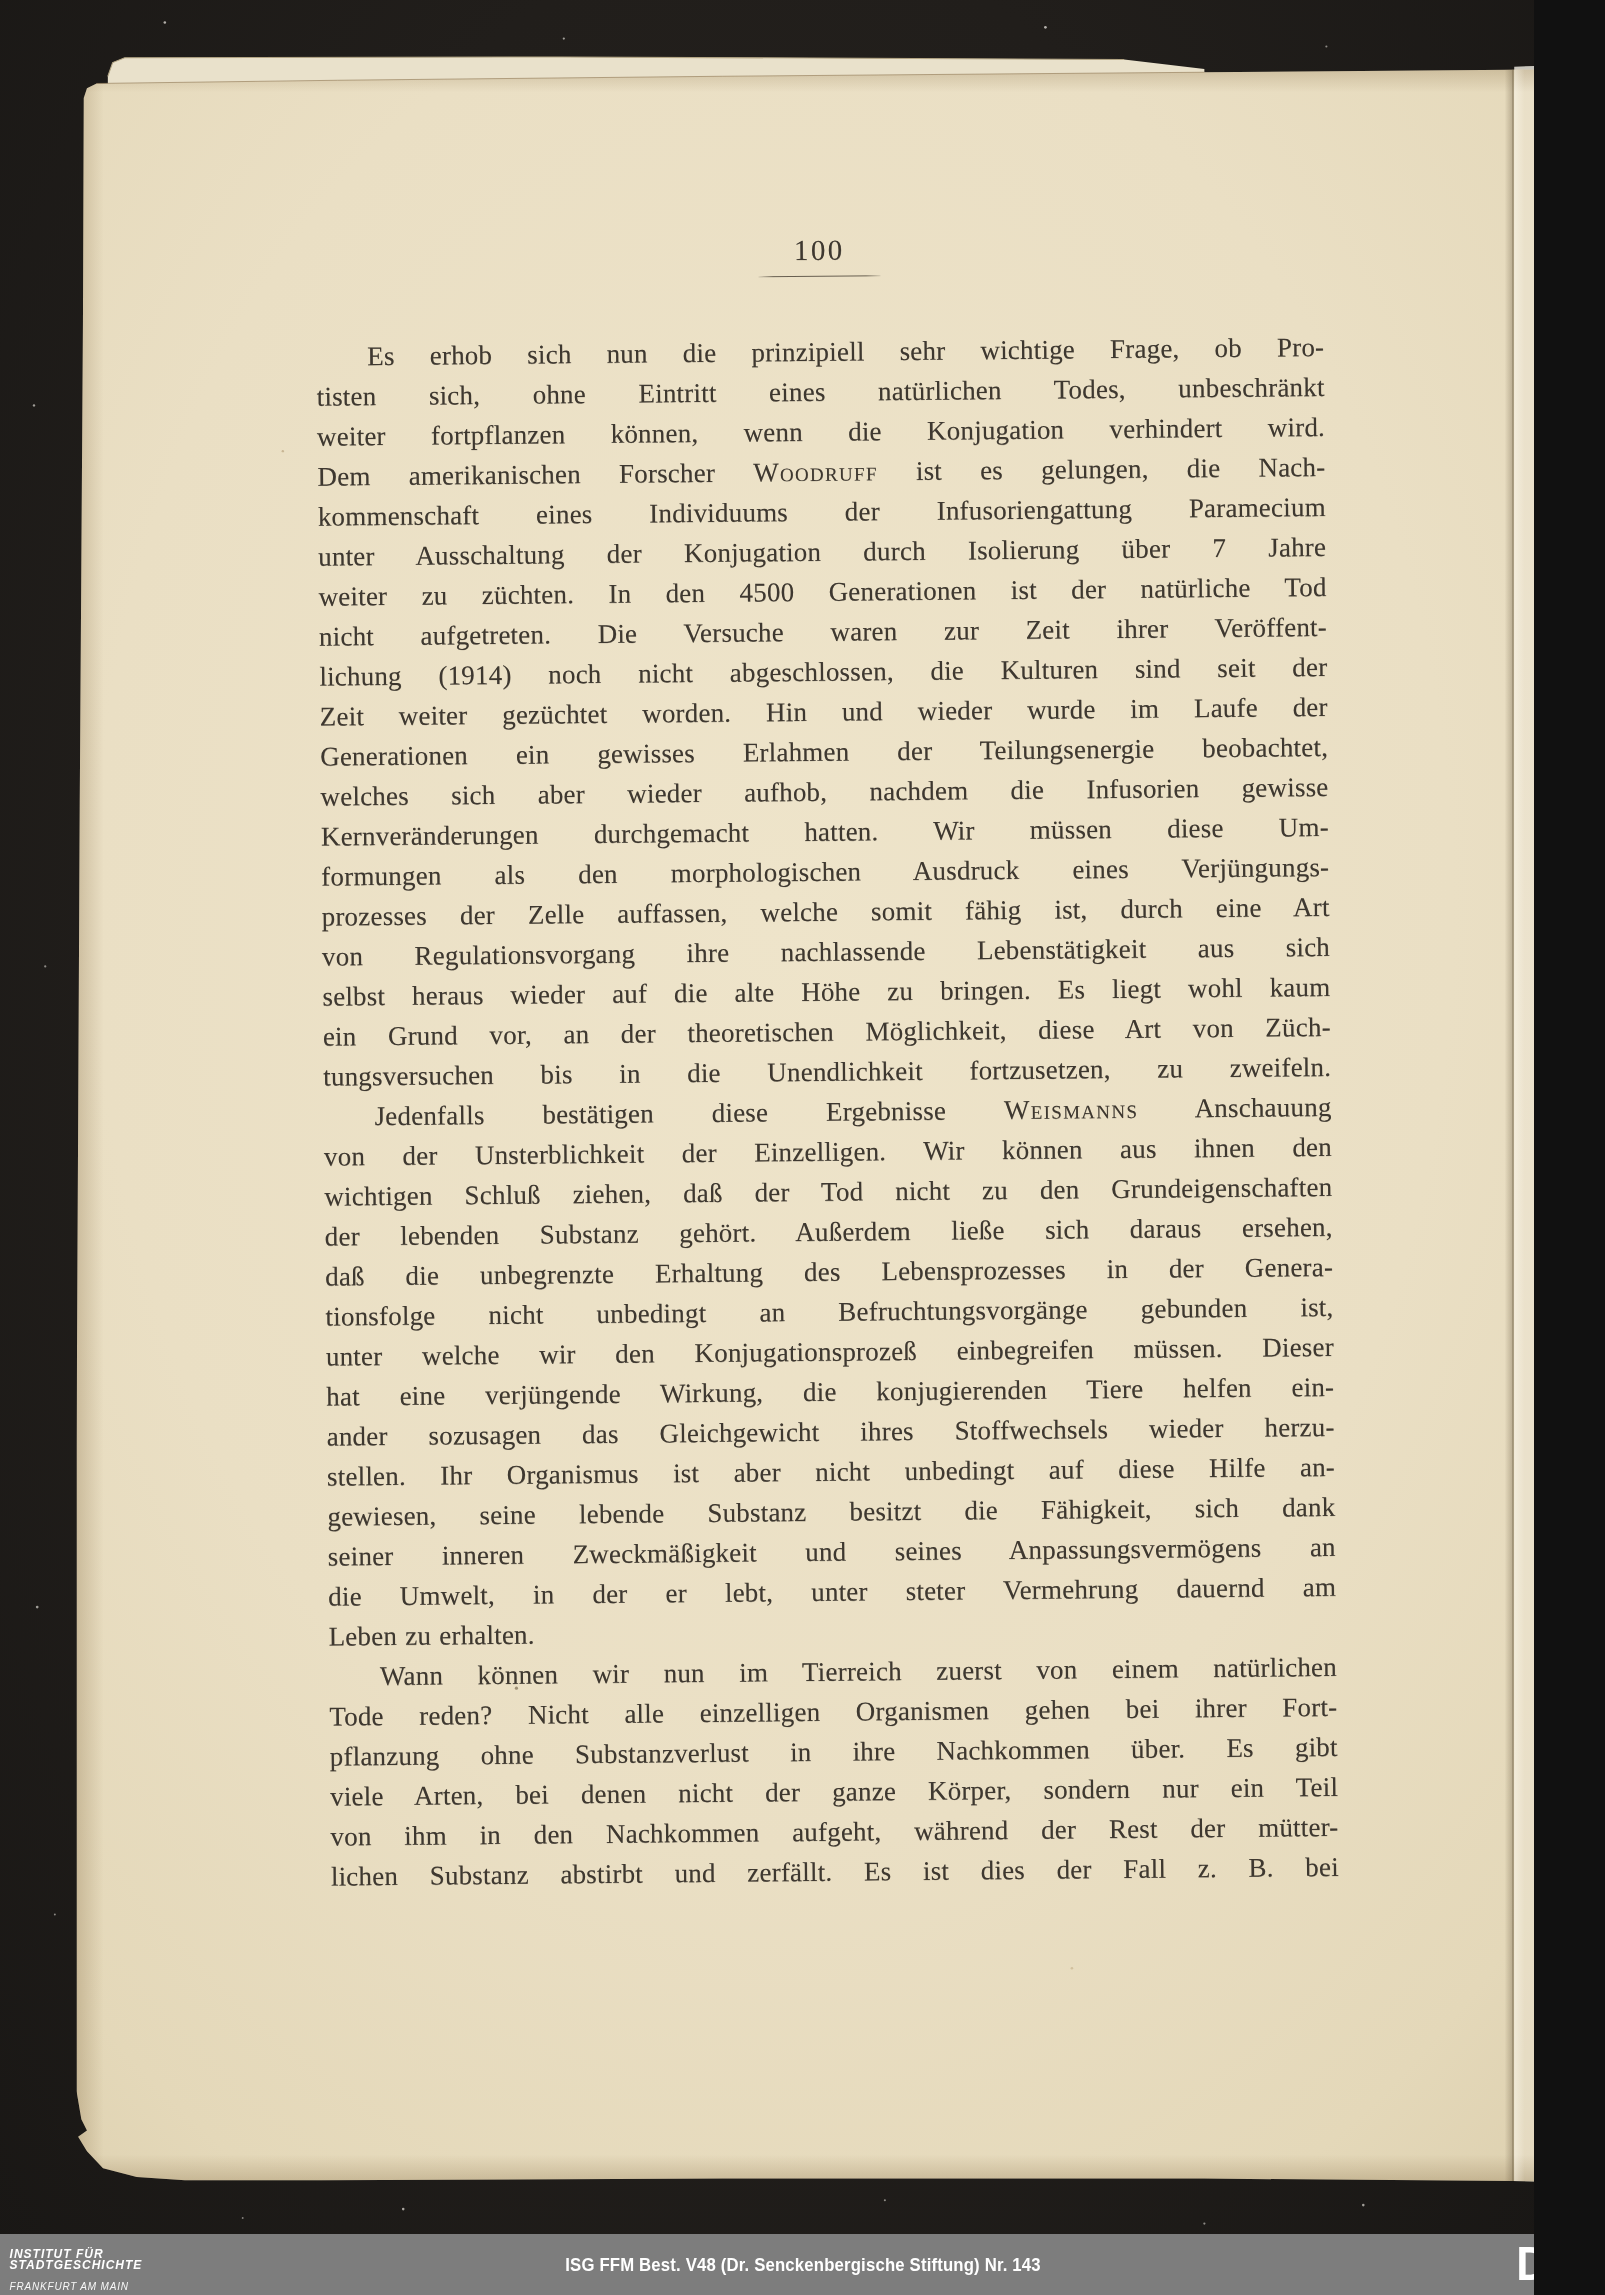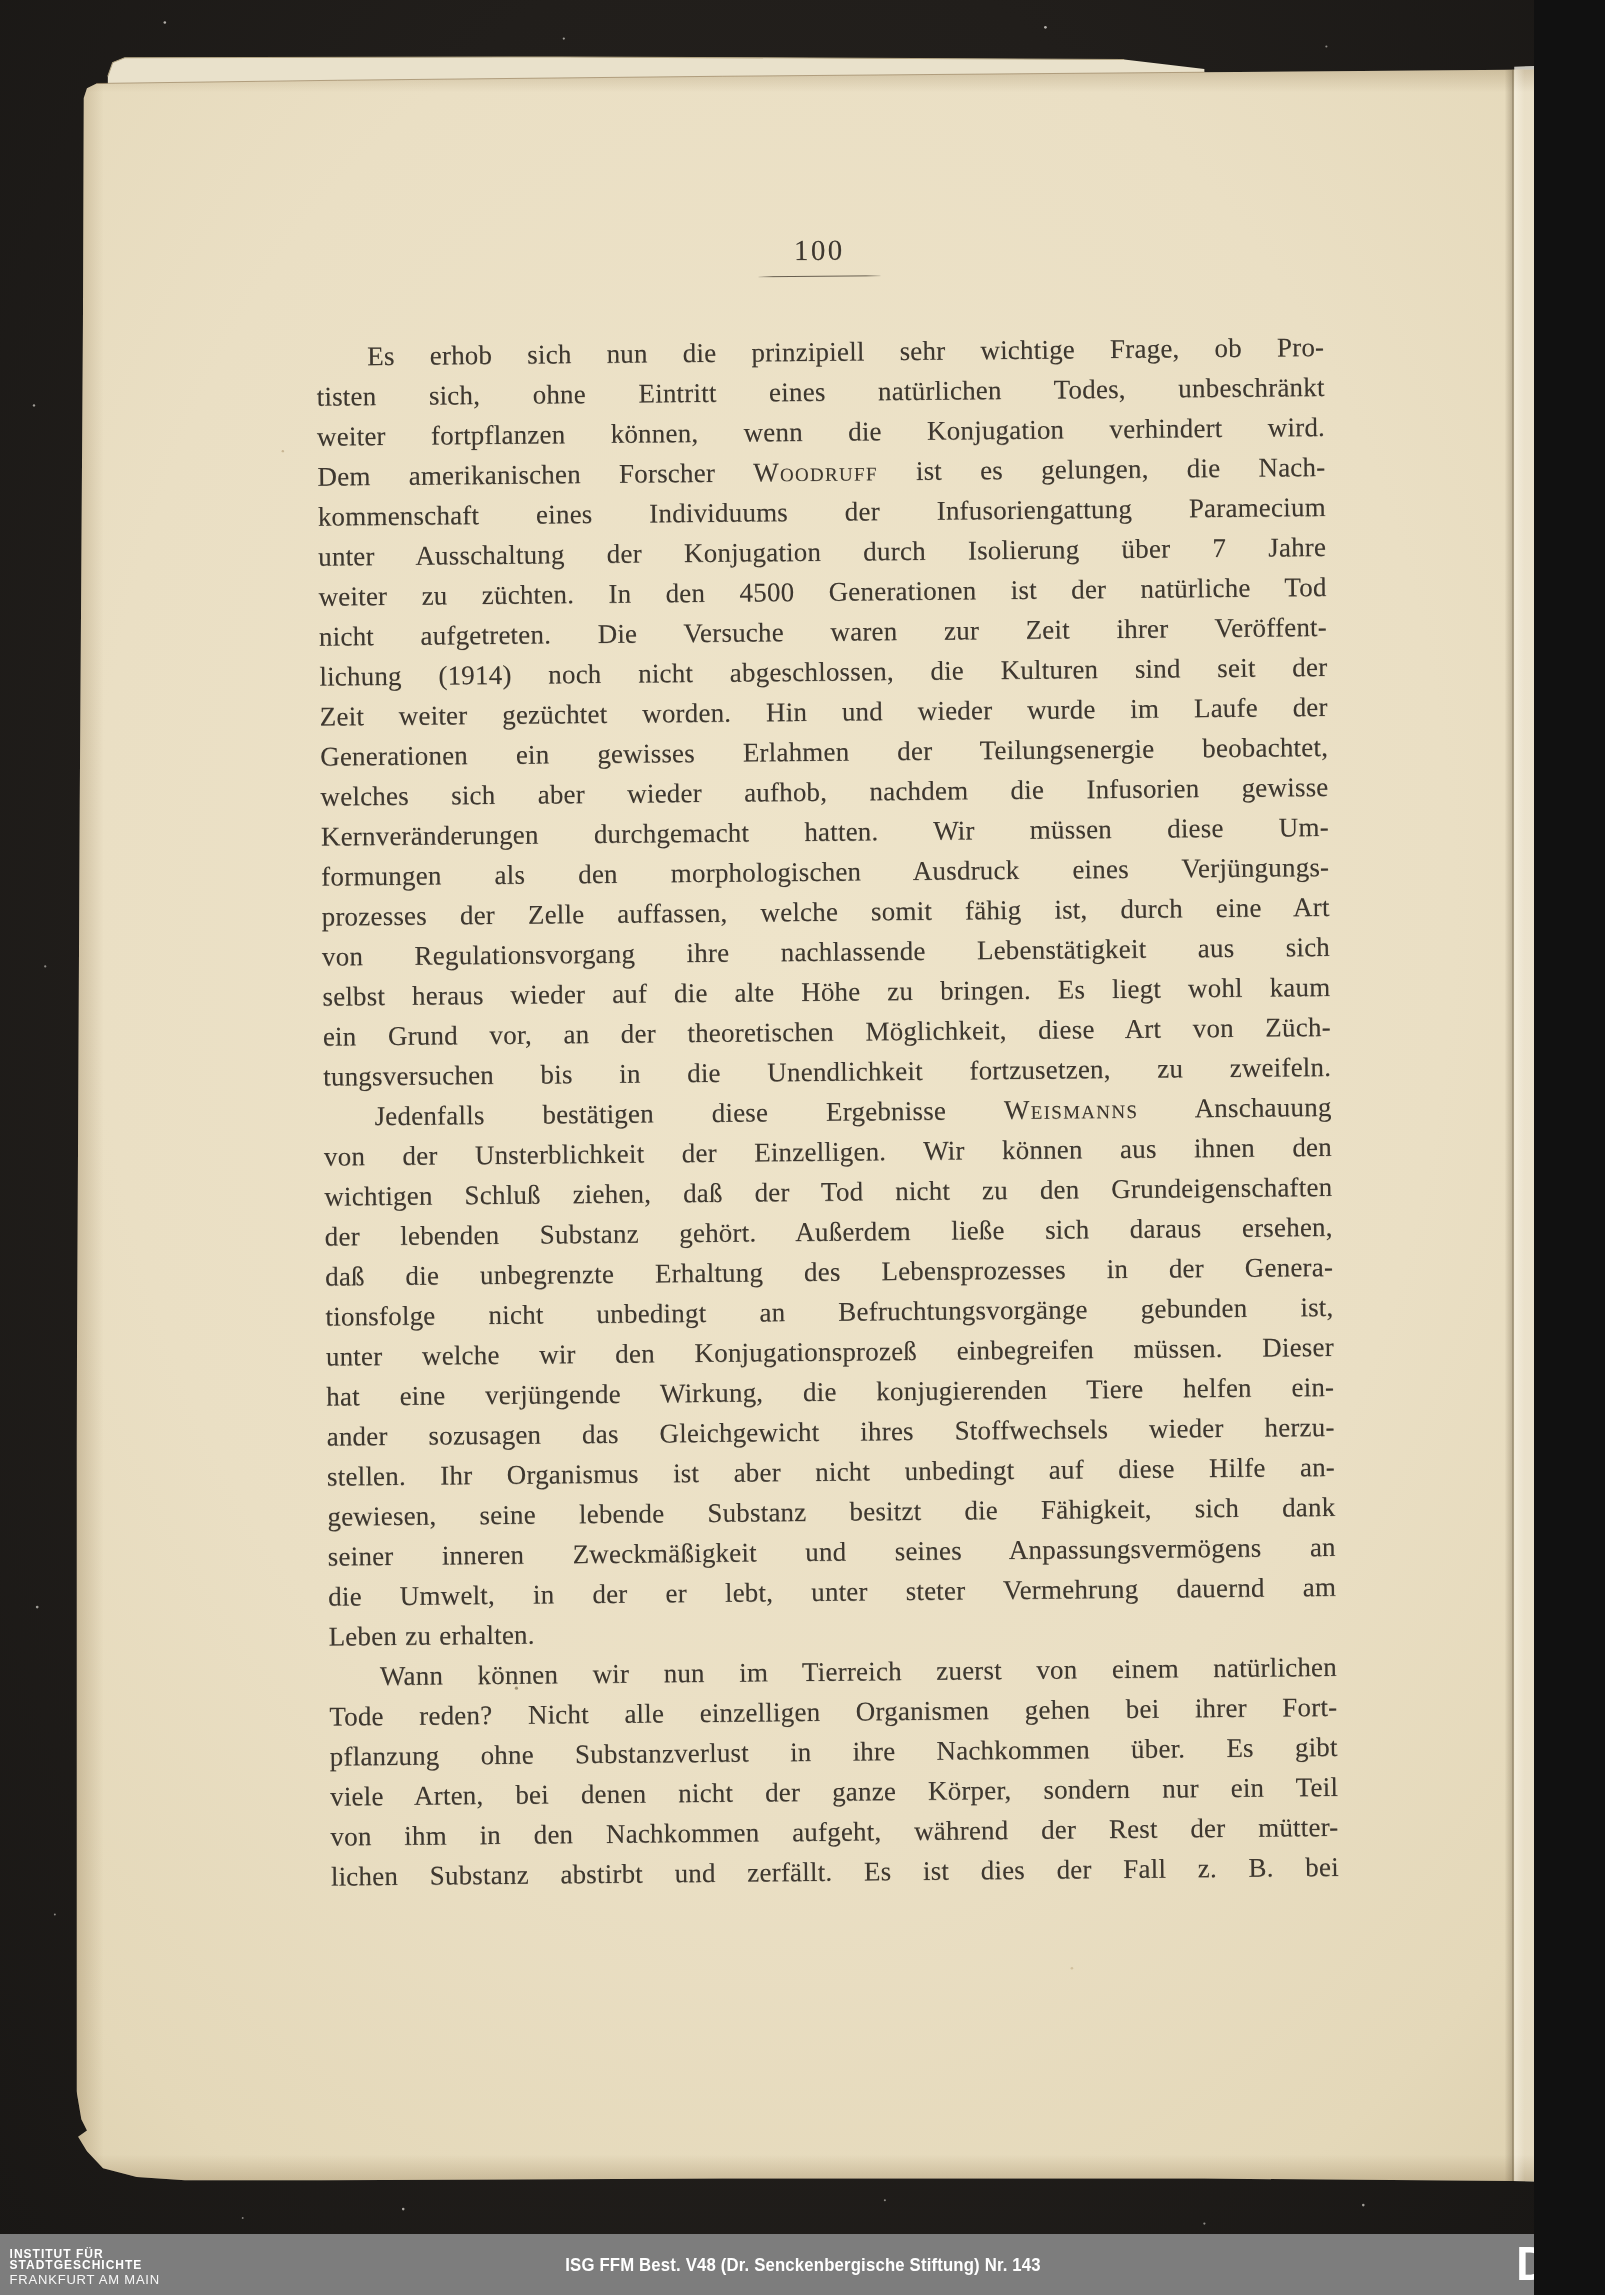--- a/index.html
+++ b/index.html
@@ -33,23 +33,23 @@
   }
   .ln.ind{padding-left:51px;}
   .ln.nj{text-align-last:left;}
   .sc{font-variant:small-caps;letter-spacing:1.3px;}
   
   .footer{
     position:absolute;left:0;top:2234px;width:1606px;height:62px;
     background:#7d7d7d;color:#fff;
     font-family:"Liberation Sans","DejaVu Sans",sans-serif;
   }
-  .isg{position:absolute;left:9.6px;top:15.3px;line-height:10.4px;}
+  .isg{position:absolute;left:9.6px;top:15.3px;line-height:10.4px;font-style:italic;}
   .isg .b{font-size:12px;font-weight:bold;letter-spacing:1px;}
-  .isg .t{font-size:13px;font-weight:normal;letter-spacing:0.8px;margin-top:5px;opacity:.95;}
+  .isg .t{font-size:10px;font-weight:normal;letter-spacing:0.8px;margin-top:12px;opacity:.95;}
   .ref{
     position:absolute;left:50%;top:50%;
     transform:translate(-50%,-50%) scaleX(0.88);
     font-size:19px;font-weight:bold;letter-spacing:0.2px;white-space:nowrap;
   }
   .dfg{
     position:absolute;right:4.8px;top:50%;
     transform:translateY(-52%) scaleX(0.92);transform-origin:100% 50%;
     font-size:48px;font-weight:bold;letter-spacing:-3.2px;line-height:48px;
   }

